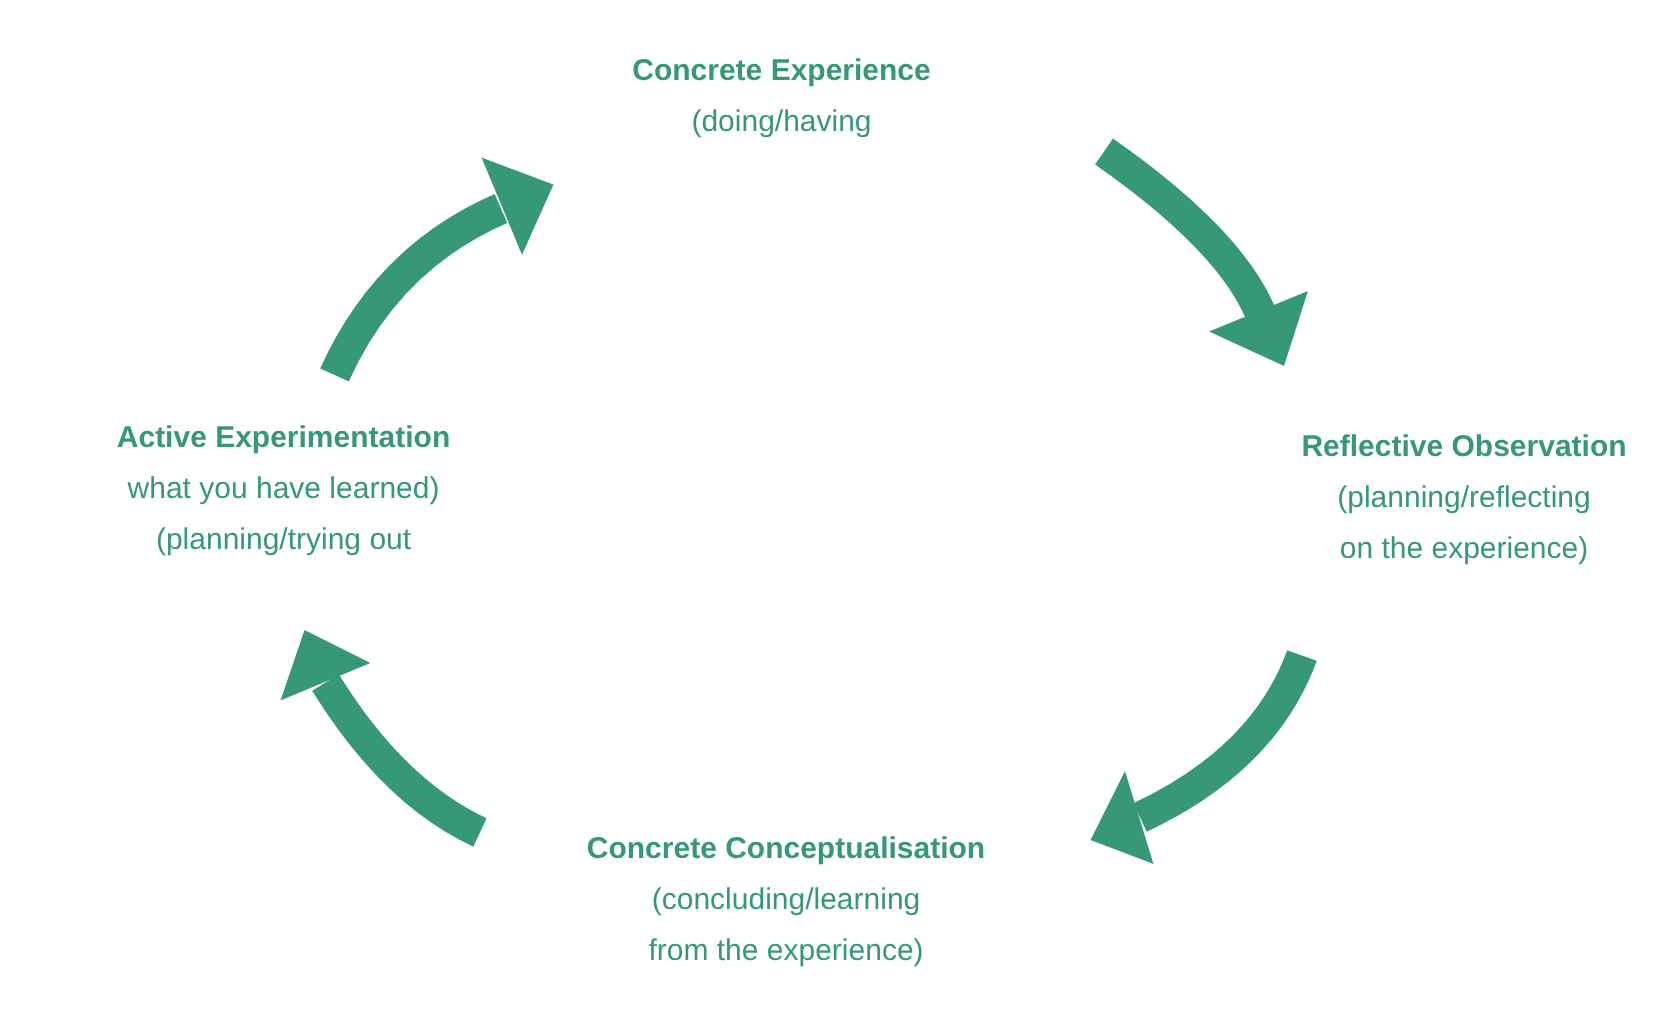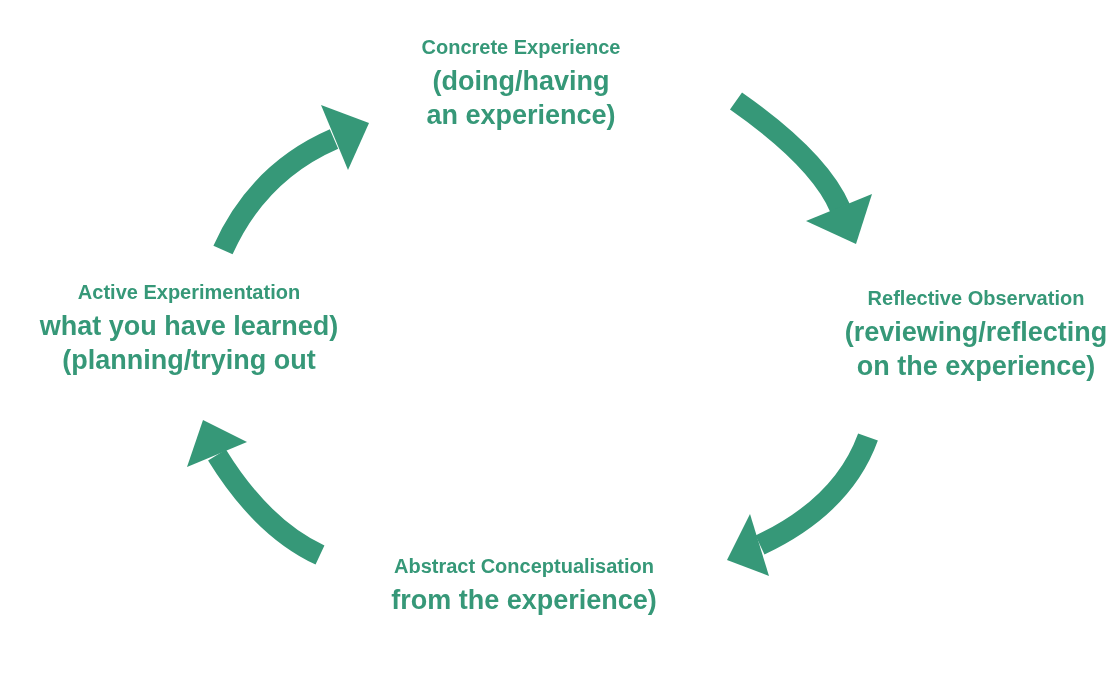--- a/index.html
+++ b/index.html
@@ -22,21 +22,21 @@
   .head { fill: var(--accent, #369878); }
   .node {
     position: absolute;
     transform: translateX(-50%);
     text-align: center;
     color: var(--accent, #369878);
     line-height: 34px;
     white-space: nowrap;
   }
   .node .title { font-weight: bold; font-size: 20px; }
-  .node .sub   { font-weight: bold; font-size: 27px; }
+  .node .sub   { font-weight: normal; font-size: 20px; }
 </style>
 </head>
 <body style="background: rgb(255, 255, 255);">
 
 <div class="stage">
 
   <svg class="arrows-svg" width="1112" height="678" viewBox="0 0 1112 678" aria-hidden="true">
 
     <g>
       <path class="shaft" d="M 223 250 Q 258 172 334 139"></path>
@@ -55,31 +55,31 @@
 
     <g>
       <path class="shaft" d="M 320 555 Q 262 528 217 455"></path>
       <polygon class="head" points="203,420 187,467 247,442"></polygon>
     </g>
   </svg>
 
   <div class="node" style="left:521px; top:30px">
     <div class="title">Concrete Experience</div>
     <div class="sub">(doing/having</div>
-    <div class="sub">an experience)</div>
   </div>
 
   <div class="node" style="left:976px; top:281px">
     <div class="title">Reflective Observation</div>
-    <div class="sub">(reviewing/reflecting</div>
+    <div class="sub">(planning/reflecting</div>
     <div class="sub">on the experience)</div>
   </div>
 
   <div class="node" style="left:524px; top:549px">
-    <div class="title">Abstract Conceptualisation</div>
+    <div class="title">Concrete Conceptualisation</div>
+    <div class="sub">(concluding/learning</div>
     <div class="sub">from the experience)</div>
   </div>
 
   <div class="node" style="left:189px; top:275px">
     <div class="title">Active Experimentation</div>
     <div class="sub">what you have learned)</div>
     <div class="sub">(planning/trying out</div>
   </div>
 
 </div>

